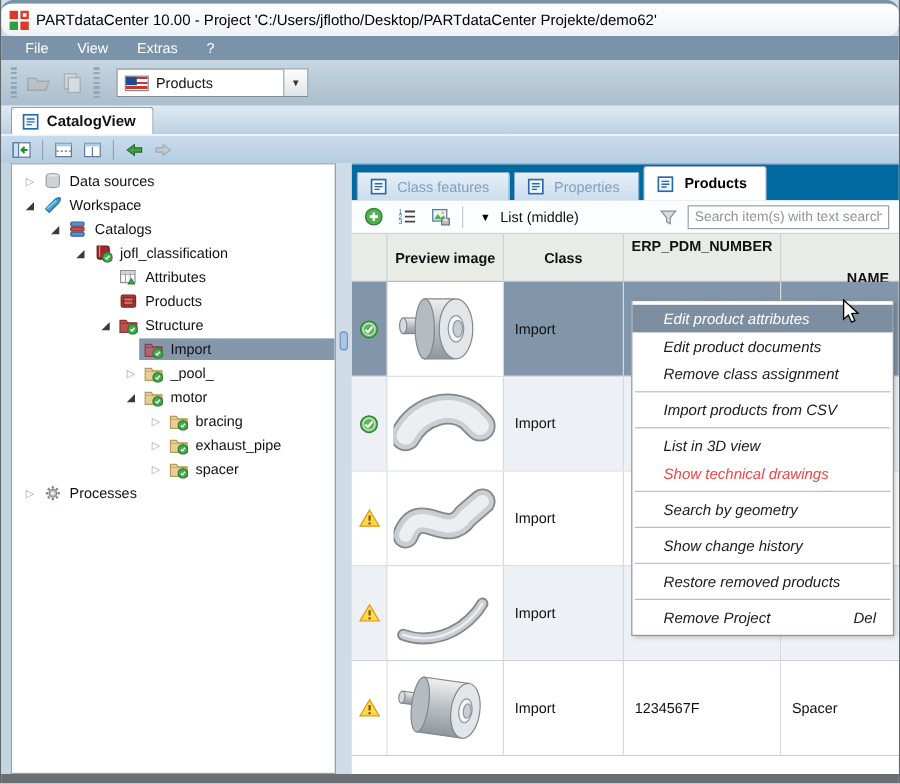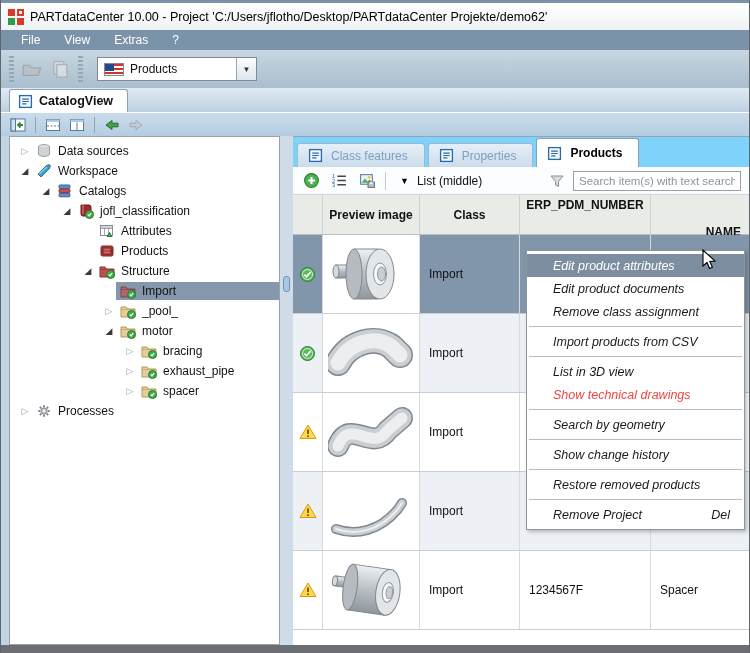--- a/index.html
+++ b/index.html
@@ -1,21 +1,21 @@
 <!DOCTYPE html>
 <html><head>
 <meta charset="utf-8">
 <style>
   * { margin:0; padding:0; box-sizing:border-box; }
   html,body { width:750px; height:653px; }
   body { font-family:"Liberation Sans", sans-serif; font-size:12px; color:#111; background:#fff; overflow:hidden; }
   .window { position:relative; width:750px; height:653px; border-left:1px solid #5f666c; border-right:1px solid #5f666c; background:#d2dfeb; }
 
   
-  .titlebar { height:30px; background:linear-gradient(#ffffff,#eef2f5); border-top:3px solid #7a93a9; display:flex; align-items:center; padding-left:7px; gap:6px; }
+  .titlebar { height:30px; background:linear-gradient(#ffffff,#eef2f5); border-top:3px solid #7a93a9; display:flex; align-items:center; padding-left:7px; gap:6px;border-radius:10px; }
   .titlebar .title { font-size:12.5px; color:#000; }
   .logo { width:16px; height:16px; display:grid; grid-template-columns:7px 7px; grid-template-rows:7px 7px; gap:2px; }
   .logo span { display:block; }
 
   
   .menubar { height:20px; background:#7a93a9; display:flex; align-items:center; padding-left:10px; gap:4px; }
   .menubar .mi { color:#fff; padding:2px 10px; cursor:default; }
 
   
   .toolbar { height:38px; background:linear-gradient(#c7d6e2,#aabecd); display:flex; align-items:center; padding-left:4px; }
@@ -47,21 +47,21 @@
   .tree-row { height:20px; display:flex; align-items:center; }
   .tree-arrow { width:14px; text-align:center; flex:0 0 14px; font-size:9px; line-height:20px; }
   .tree-arrow.exp { color:#3a3a3a; }
   .tree-arrow.col { color:#9aa0a5; }
   .tree-body { display:flex; align-items:center; gap:6px; padding:0 4px; height:18px; flex:1; }
   .tree-body.sel { background:#8497ab; }
   .tree-label { white-space:nowrap; }
 
   
   .right-panel { flex:1; display:flex; flex-direction:column; background:#fff; border-top:1px solid #98a2ab; }
-  .panel-tabs { height:30px; background:#7dd3fc; display:flex; align-items:flex-end; padding-left:4px; gap:3px; }
+  .panel-tabs { height:30px; background:#0369a1; display:flex; align-items:flex-end; padding-left:4px; gap:3px; }
   .ptab { height:24px; display:flex; align-items:center; gap:8px; padding:0 16px 0 10px; border:1px solid #9db8d2; border-bottom:none; border-radius:3px 3px 0 0; background:linear-gradient(#e6eff8,#cbdcec); color:#7fa0c0; }
   .ptab.active { height:29px; background:#fff; border-color:#8aa0b8; color:#000; font-weight:bold; }
 
   .ptoolbar { height:28px; display:flex; align-items:center; gap:8px; padding:0 8px; background:#fcfdfe; border-bottom:1px solid #cfd6db; }
   .pbtn { width:20px; height:20px; display:flex; align-items:center; justify-content:center; }
   .psep { width:1px; height:18px; background:#c3cbd2; }
   .ddlist { display:flex; align-items:center; gap:8px; padding:0 6px; height:22px; }
   .ddlist .caret { font-size:9px; color:#000; }
   .searchwrap { margin-left:auto; display:flex; align-items:flex-start; gap:6px; }
   .search { width:168px; height:20px; border:1px solid #9aa0a6; padding:0 5px; font-size:11.5px; font-family:"Liberation Sans",sans-serif; color:#333; }

